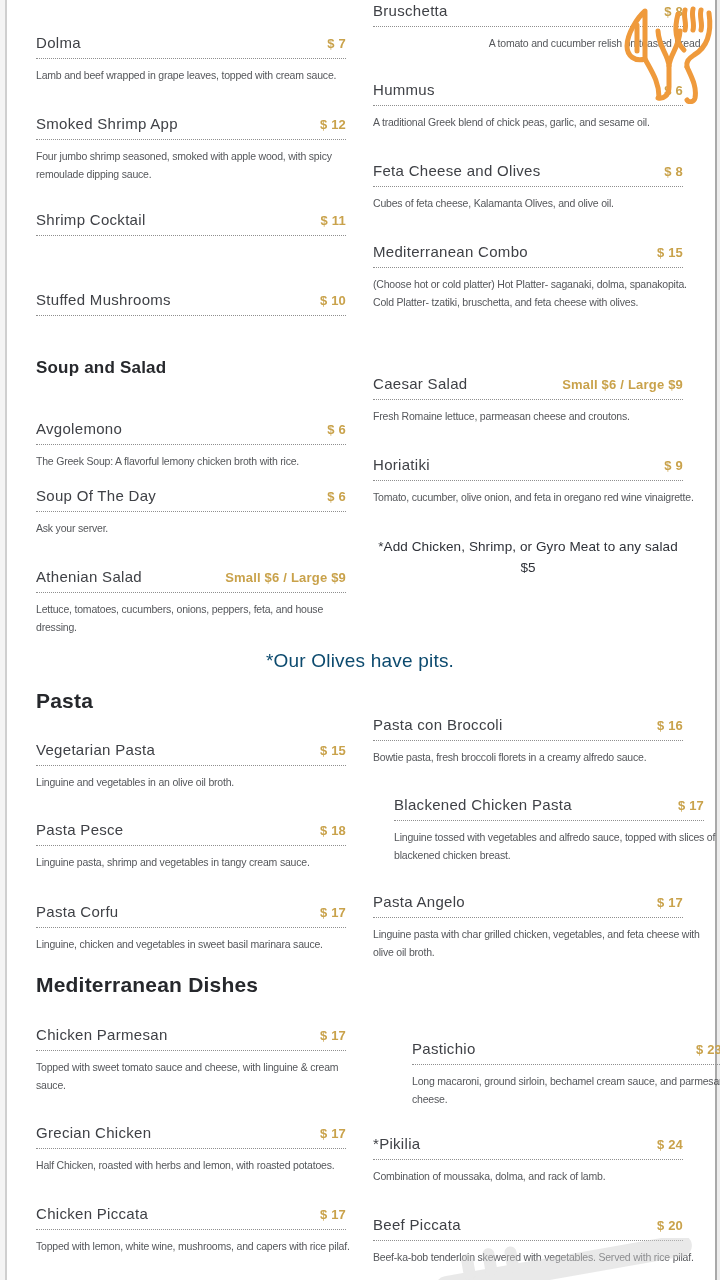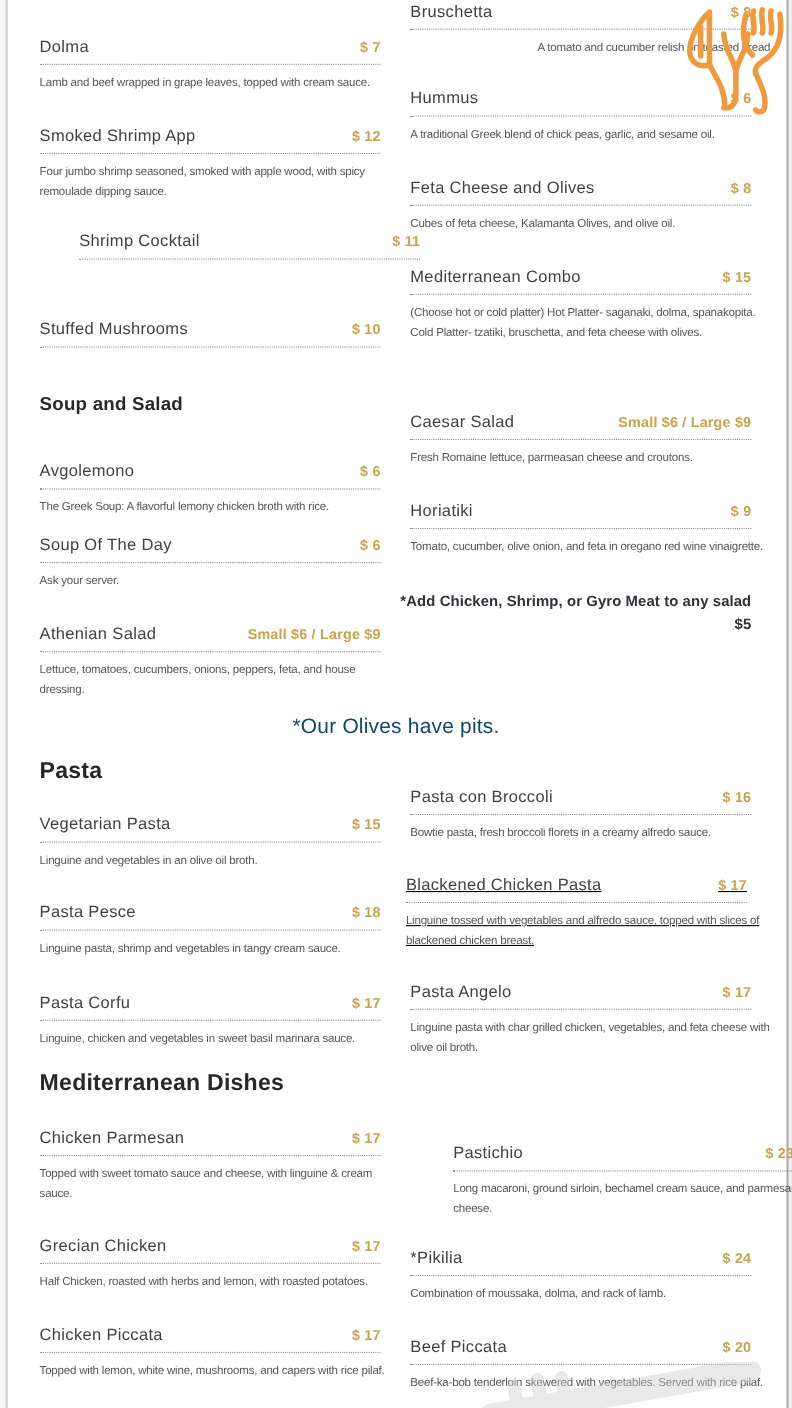--- a/index.html
+++ b/index.html
@@ -31,22 +31,22 @@
   .heading{position:absolute;color:#26282c;font-weight:700;letter-spacing:.2px;}
   .heading-small{font-size:17px;line-height:21px;}
   .heading-big{font-size:21px;line-height:26px;}
 
   .olives-note{
     position:absolute;left:0;top:649;width:720px;text-align:center;
     font-size:19px;line-height:24px;color:#0c4a6e;letter-spacing:.2px;
   }
   .addon-note{
     position:absolute;left:373px;top:536px;width:310px;
-    display:flex;flex-direction:column;align-items:flex-end;
-    font-size:13.5px;line-height:21px;font-weight:700;color:#2e3138;letter-spacing:.1px;
+    display:flex;flex-direction:column;align-items:center;
+    font-size:13.5px;line-height:21px;font-weight:400;color:#2e3138;letter-spacing:.1px;
   }
   .addon-line1{white-space:nowrap;}
 
   .logo{position:absolute;left:622px;top:4px;width:95px;height:100px;z-index:5;pointer-events:none;}
   .watermark{position:absolute;left:315px;top:1238px;width:400px;height:50px;opacity:.45;pointer-events:none;}
 </style>
 </head>
 <body>
 
 <div class="page">
@@ -79,21 +79,21 @@
   </div>
 
   <div class="mi" style="left:36px;top:114px;">
     <div class="mi-head">
       <span class="mi-name">Smoked Shrimp App</span>
       <span class="mi-price">$ 12</span>
     </div>
     <p class="mi-desc">Four jumbo shrimp seasoned, smoked with apple wood, with spicy remoulade dipping sauce.</p>
   </div>
 
-  <div class="mi" style="left:36px;top:210px;margin-left:36px;">
+  <div class="mi" style="left:36px;top:210px;">
     <div class="mi-head">
       <span class="mi-name">Shrimp Cocktail</span>
       <span class="mi-price">$ 11</span>
     </div>
     <p class="mi-desc"></p>
   </div>
 
   <div class="mi" style="left:36px;top:290px;">
     <div class="mi-head">
       <span class="mi-name">Stuffed Mushrooms</span>
@@ -236,21 +236,21 @@
   </div>
 
   <div class="mi" style="left:373px;top:715px;">
     <div class="mi-head">
       <span class="mi-name">Pasta con Broccoli</span>
       <span class="mi-price">$ 16</span>
     </div>
     <p class="mi-desc">Bowtie pasta, fresh broccoli florets in a creamy alfredo sauce.</p>
   </div>
 
-  <div class="mi" style="left:369px;top:795px;text-decoration:underline;">
+  <div class="mi" style="left:394px;top:795px;">
     <div class="mi-head">
       <span class="mi-name">Blackened Chicken Pasta</span>
       <span class="mi-price">$ 17</span>
     </div>
     <p class="mi-desc">Linguine tossed with vegetables and alfredo sauce, topped with slices of blackened chicken breast.</p>
   </div>
 
   <div class="mi" style="left:373px;top:892px;">
     <div class="mi-head">
       <span class="mi-name">Pasta Angelo</span>

